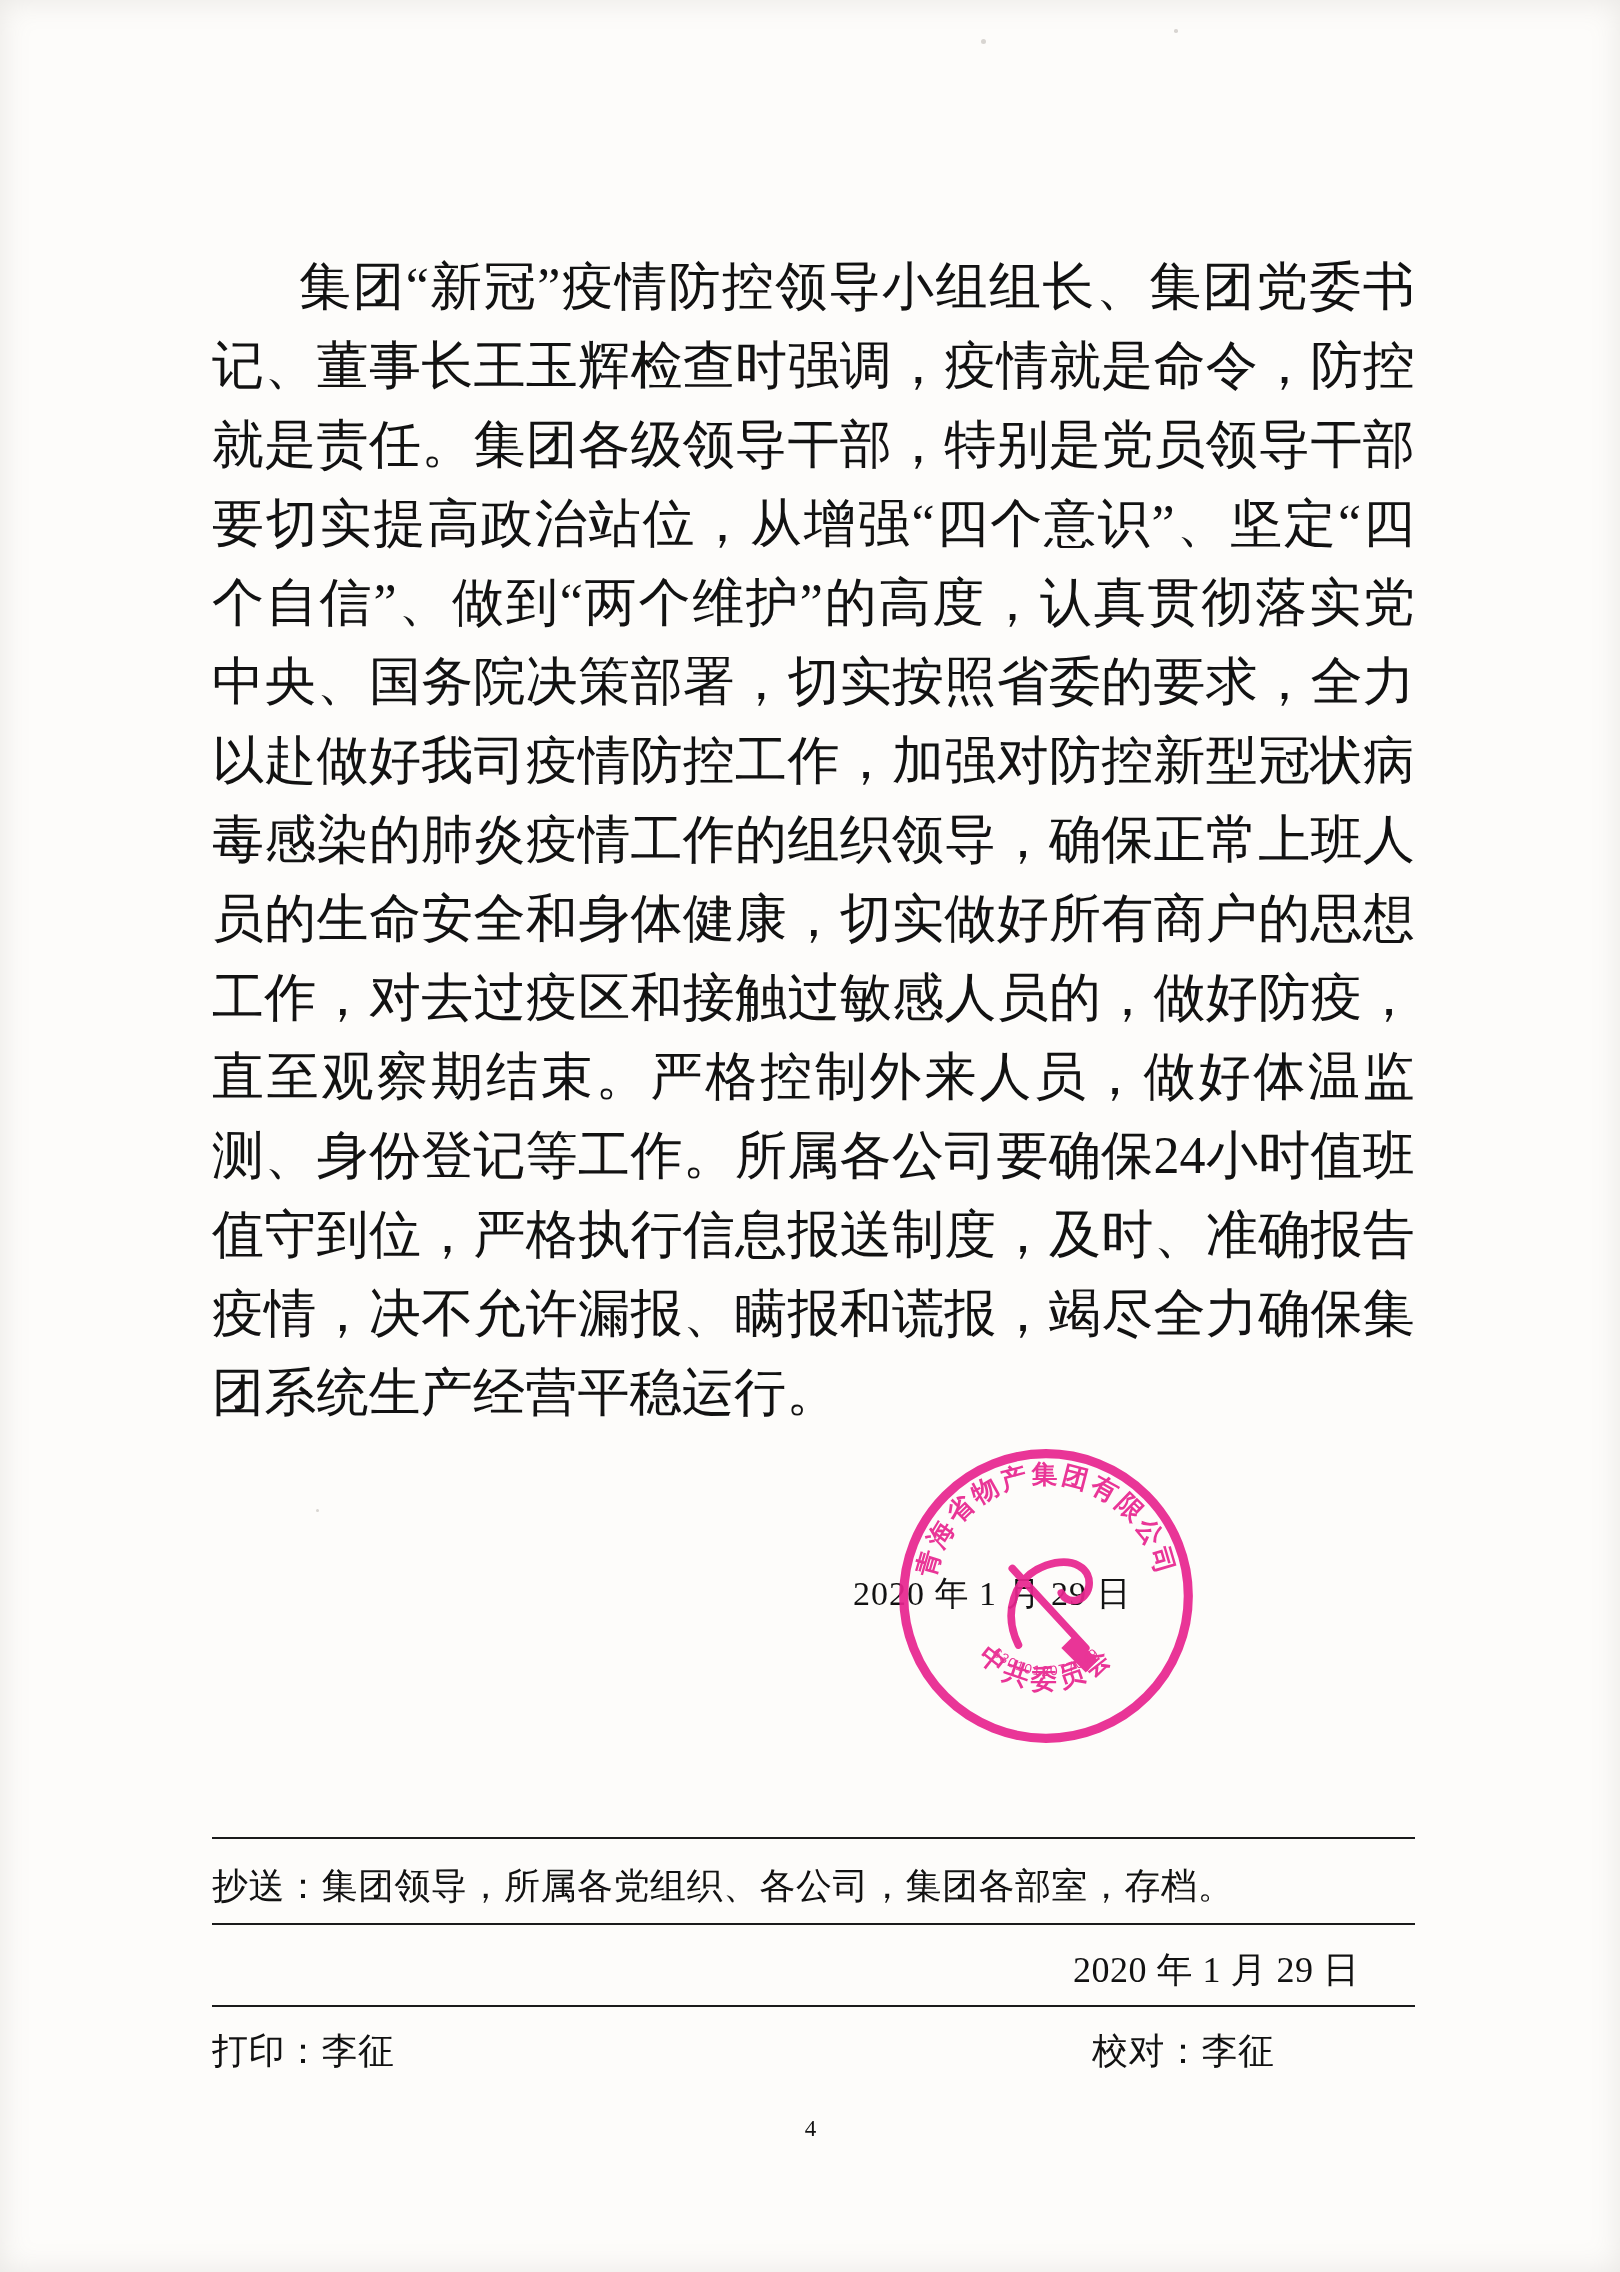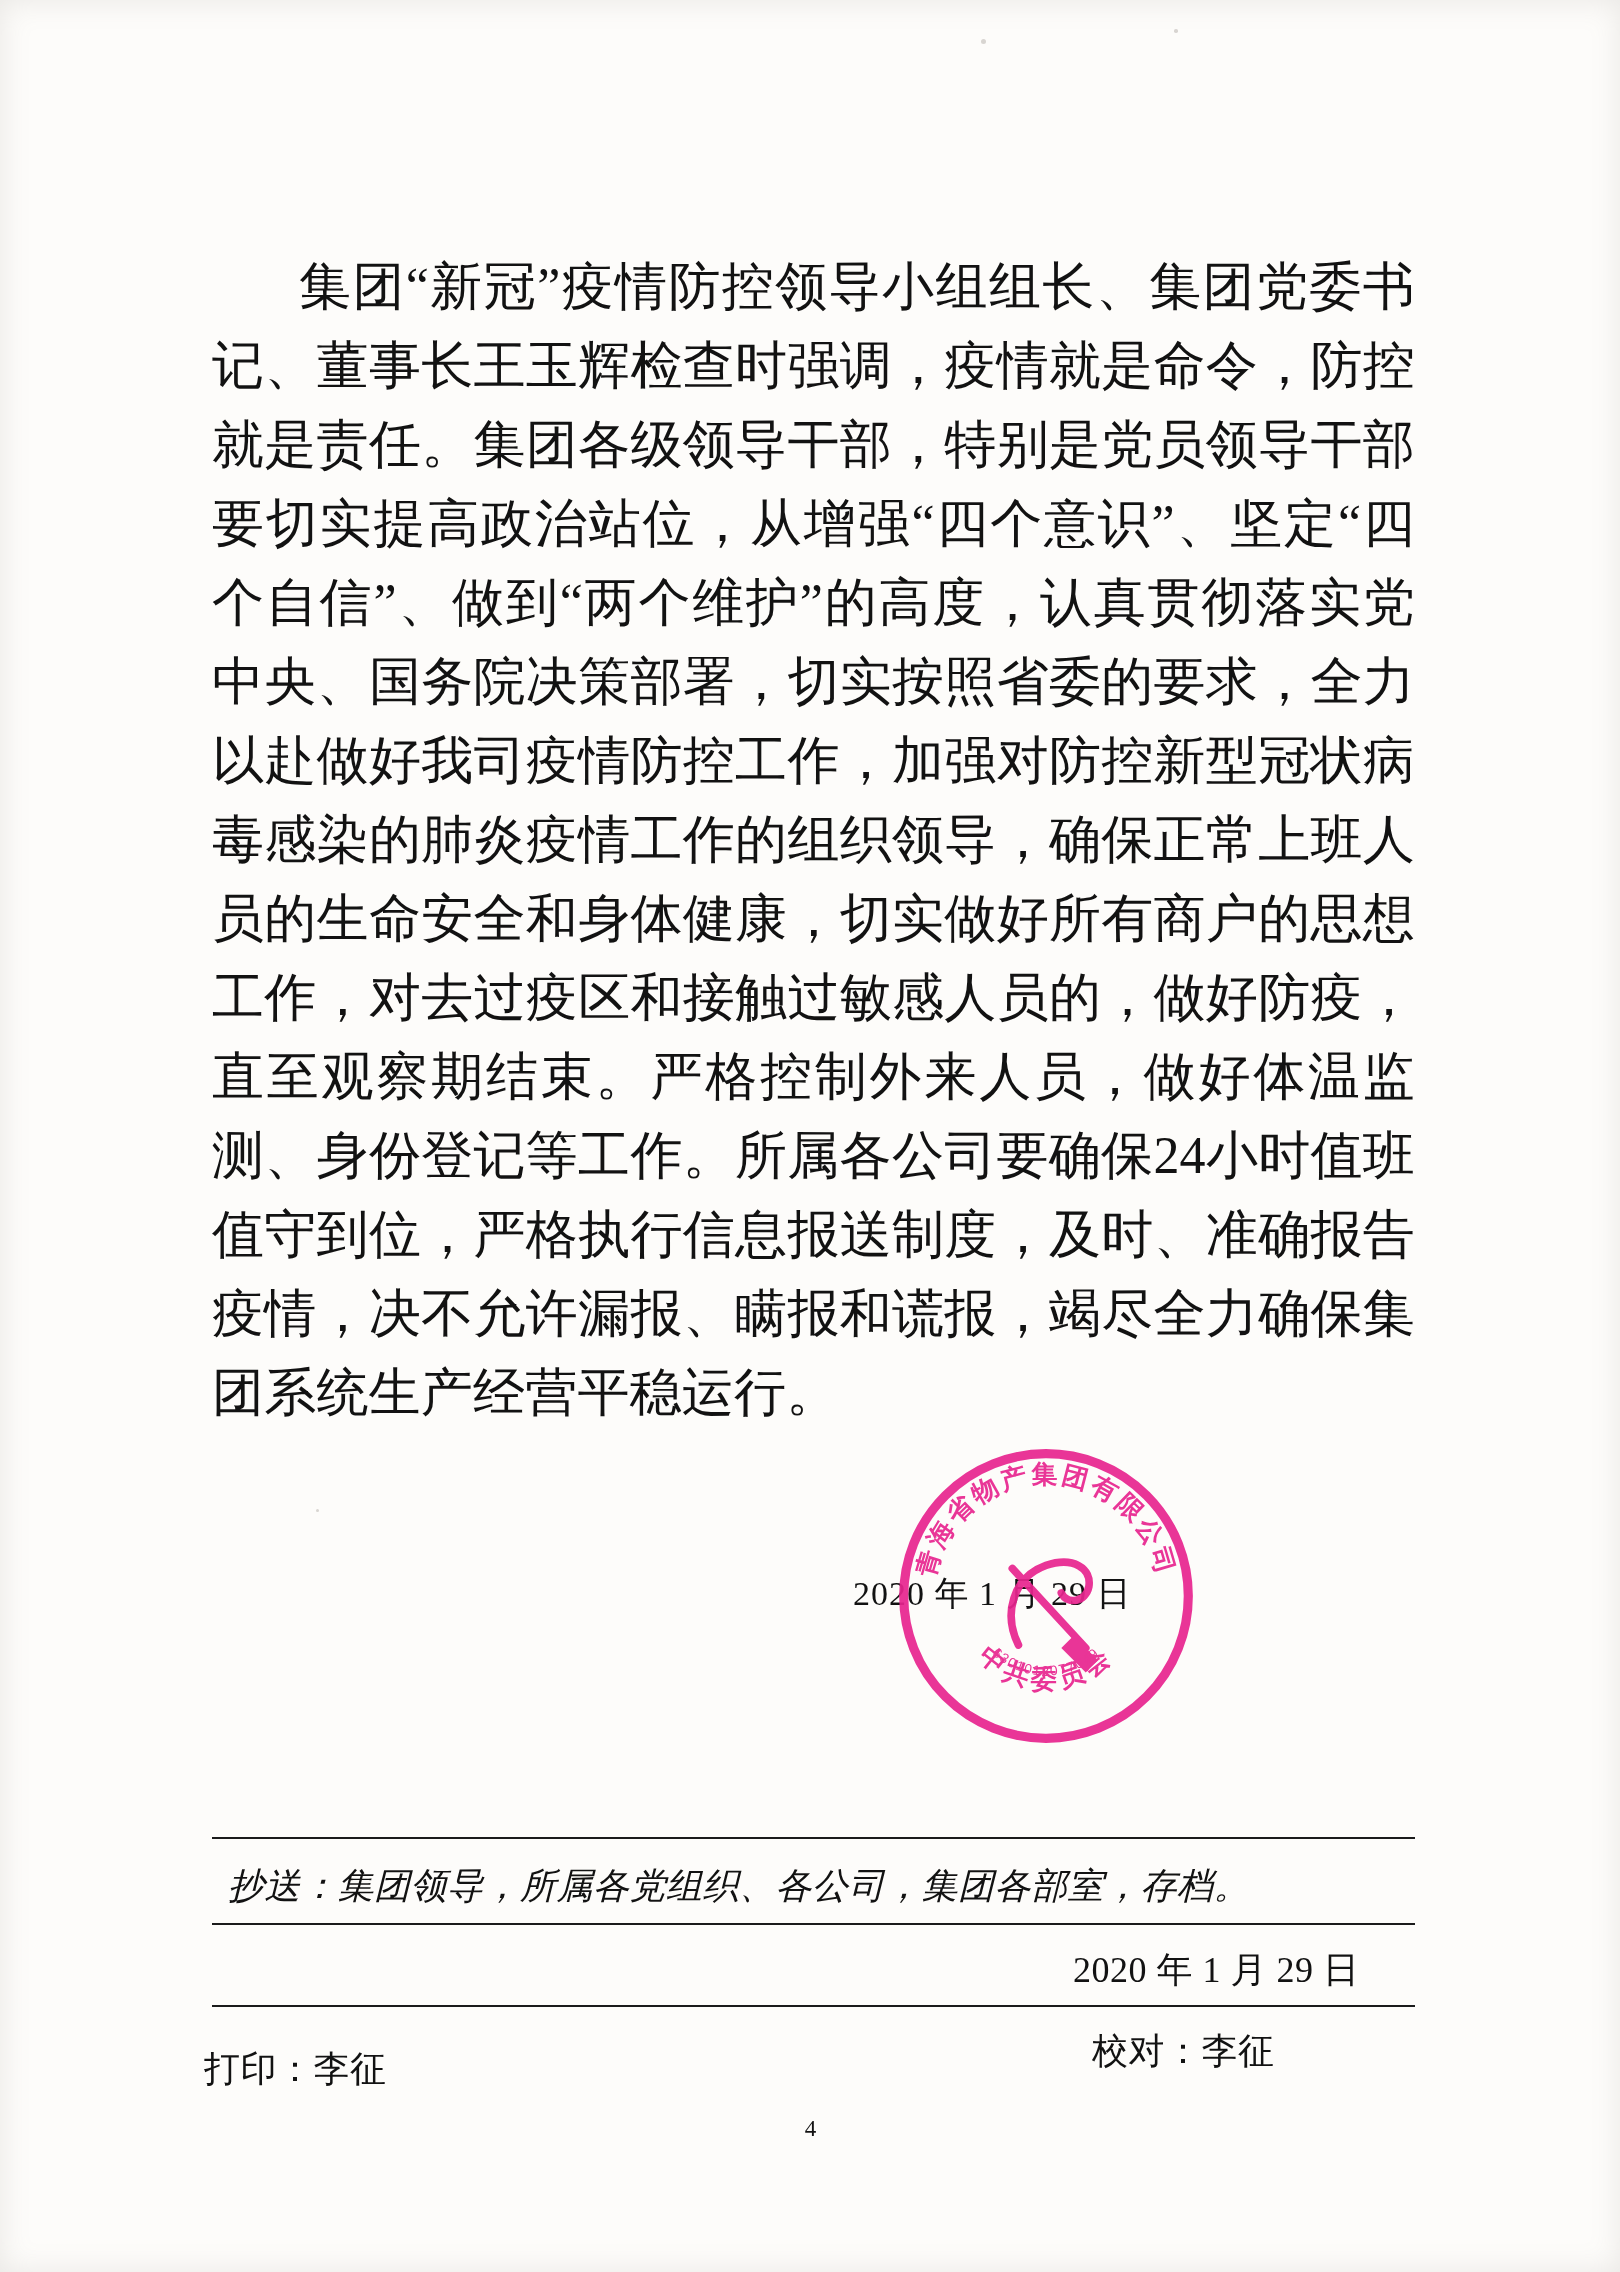--- a/index.html
+++ b/index.html
@@ -74,24 +74,24 @@
   .rule-top    { left: 212px; width: 1203px; top: 1837px; }
   .rule-mid    { left: 212px; width: 1203px; top: 1923px; height: 1.5px;}
   .rule-mid2   { left: 212px; width: 1203px; top: 2005px; height: 1.5px;}
 
   .footer-line {
     position: absolute;
     font-size: 36px;
     letter-spacing: 0.5px;
     white-space: nowrap;
   }
-  .f-copy  { left: 228px; top: 1862px; font-style: italic; }
+  .f-copy  { left: 212px; top: 1862px; }
   .f-dept  { left: 212px; top: 1946px; }
   .f-date  { left: 1073px; top: 1946px; }
-  .f-print { left: 204px; top: 2027px; margin-top: 18px; }
+  .f-print { left: 212px; top: 2027px; }
   .f-proof { left: 1092px; top: 2027px; }
 
   .page-number {
     position: absolute;
     left: 0;
     top: 2116px;
     width: 1621px;
     text-align: center;
     font-size: 23px;
     font-family: "Liberation Serif", serif;

